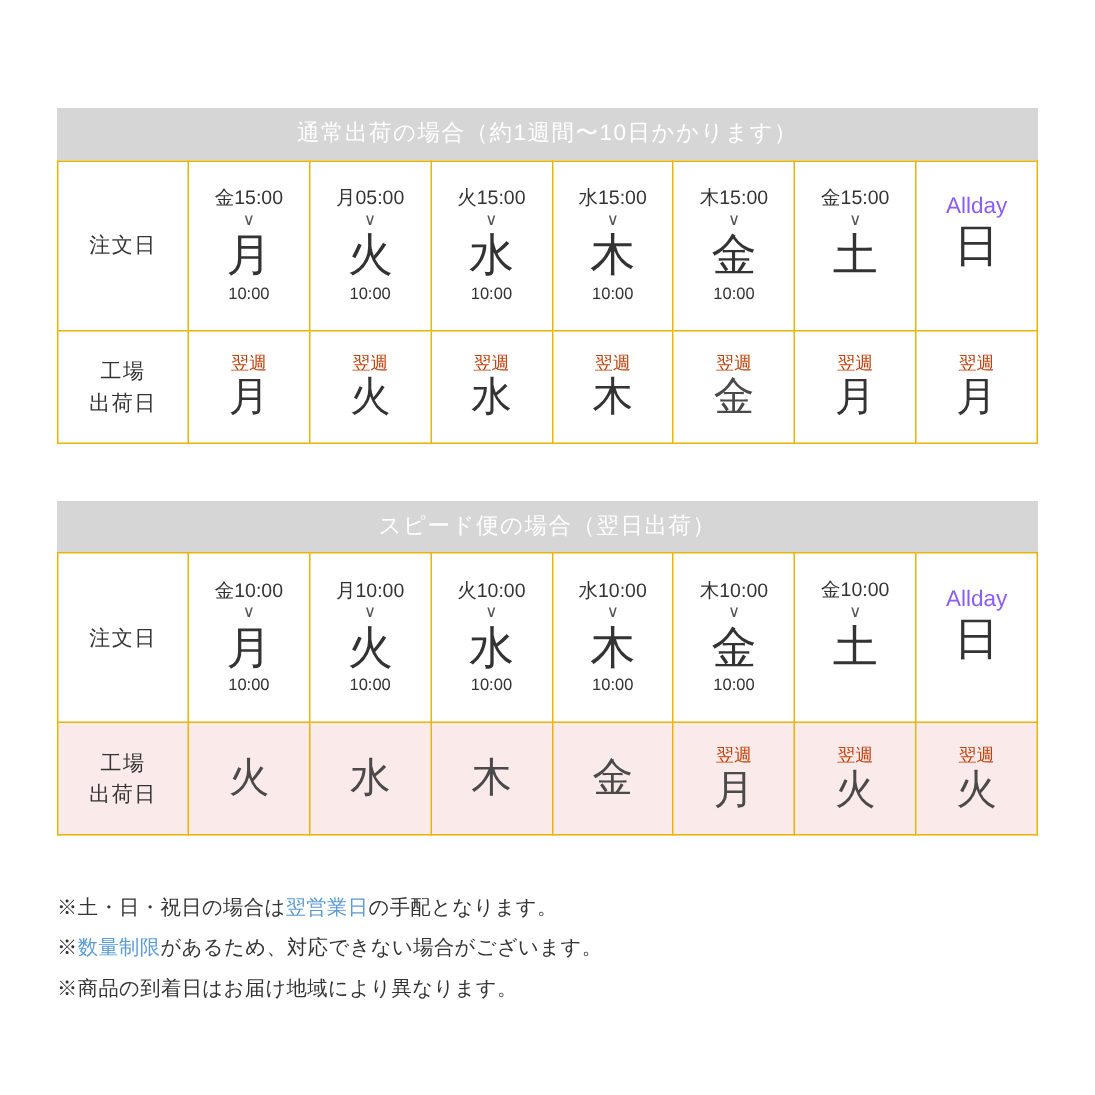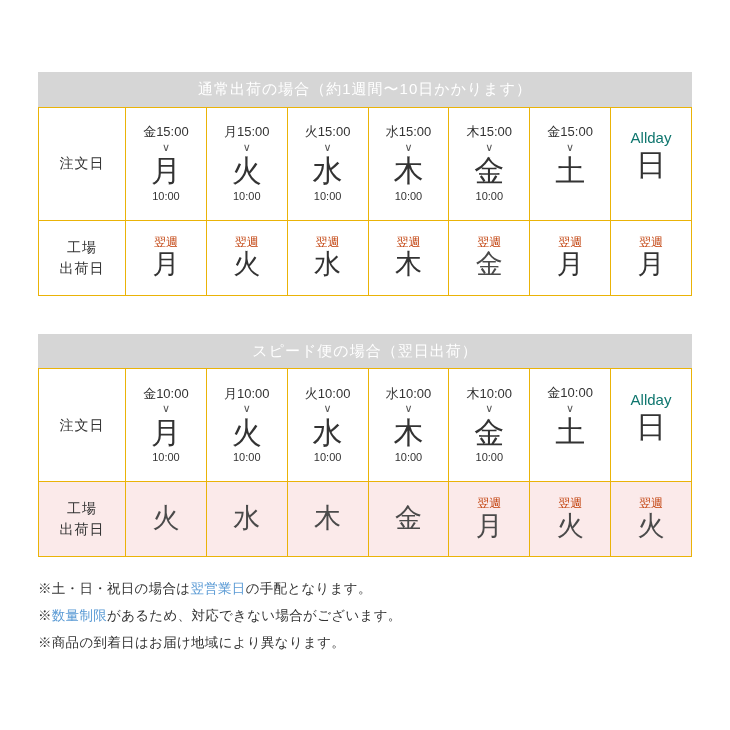--- a/index.html
+++ b/index.html
@@ -80,21 +80,21 @@
     margin-top: 1px;
   }
   .recv-time {
     font-size: 11px;
     color: #333;
     line-height: 1.2;
     margin-top: 1px;
   }
   .allday {
     font-size: 15px;
-    color: #0f766e;
+    color: #8b5cf6;
     line-height: 1.2;
   }
   
   .ship-cell {
     height: 74px;
     padding: 6px 0 8px 0;
   }
   .ship-cell.pink {
     background: #fbeaea;
   }
@@ -110,21 +110,21 @@
     margin-top: -1px;
   }
   .ship-day.gray {
     color: #4a4a4a;
   }
   .spacer-line {
     height: 15px;
   }
   
   .notes {
-    margin-top: 18px;
+    margin-top: 34px;
     font-size: 13.5px;
     line-height: 2.0;
     color: #333;
     letter-spacing: 0.3px;
   }
   .note-link {
     color: #5b9bd5;
   }
 </style>
 </head>
@@ -139,21 +139,21 @@
           <tr>
         <td class="rowhead">注文日</td>
 
         <td class="order-cell">
           <div class="cut-time">金15:00</div>
           <div class="chev">∨</div>
           <div class="big-day">月</div>
           <div class="recv-time">10:00</div>
         </td>
         <td class="order-cell">
-          <div class="cut-time">月15:00</div>
+          <div class="cut-time">月05:00</div>
           <div class="chev">∨</div>
           <div class="big-day">火</div>
           <div class="recv-time">10:00</div>
         </td>
         <td class="order-cell">
           <div class="cut-time">火15:00</div>
           <div class="chev">∨</div>
           <div class="big-day">水</div>
           <div class="recv-time">10:00</div>
         </td>

